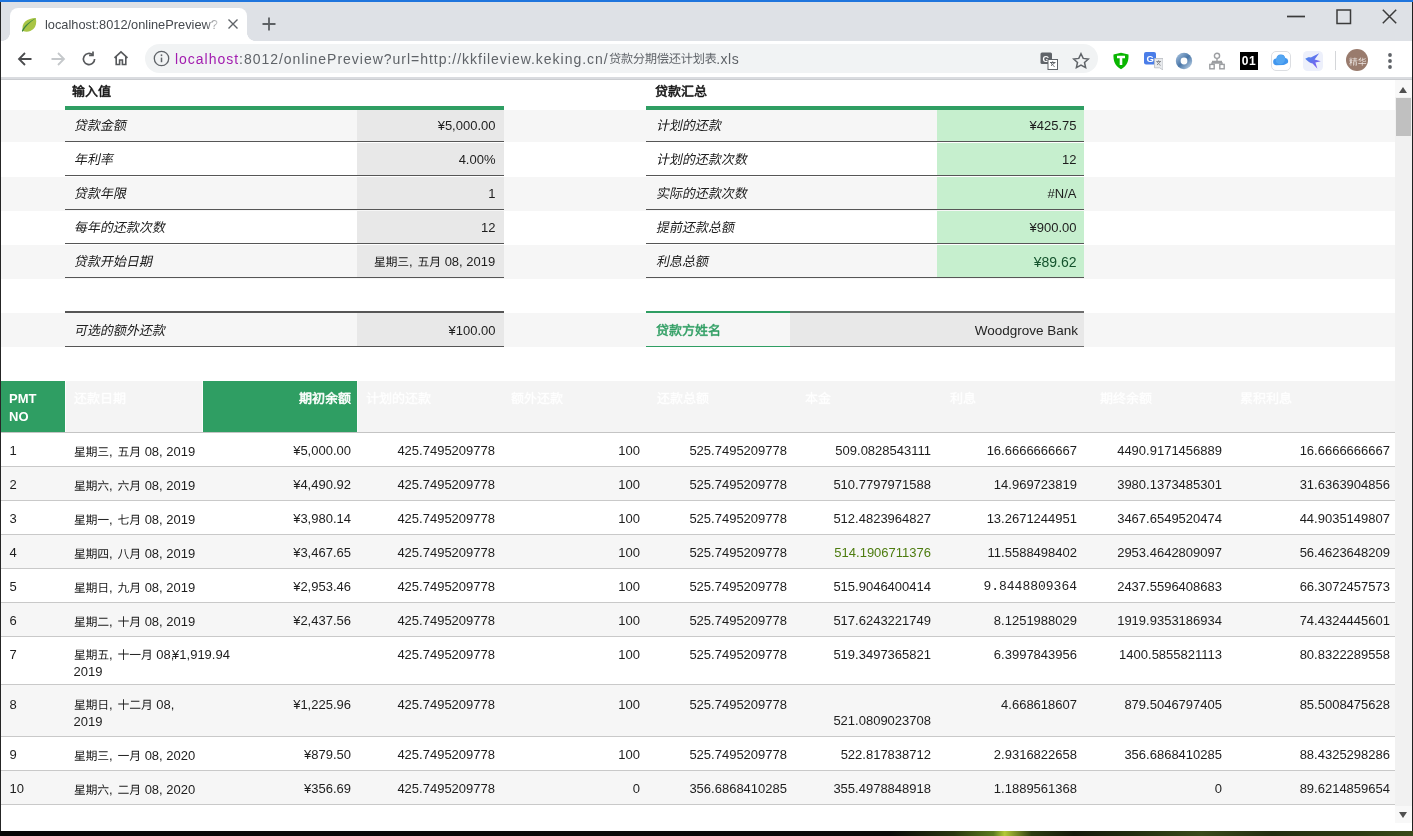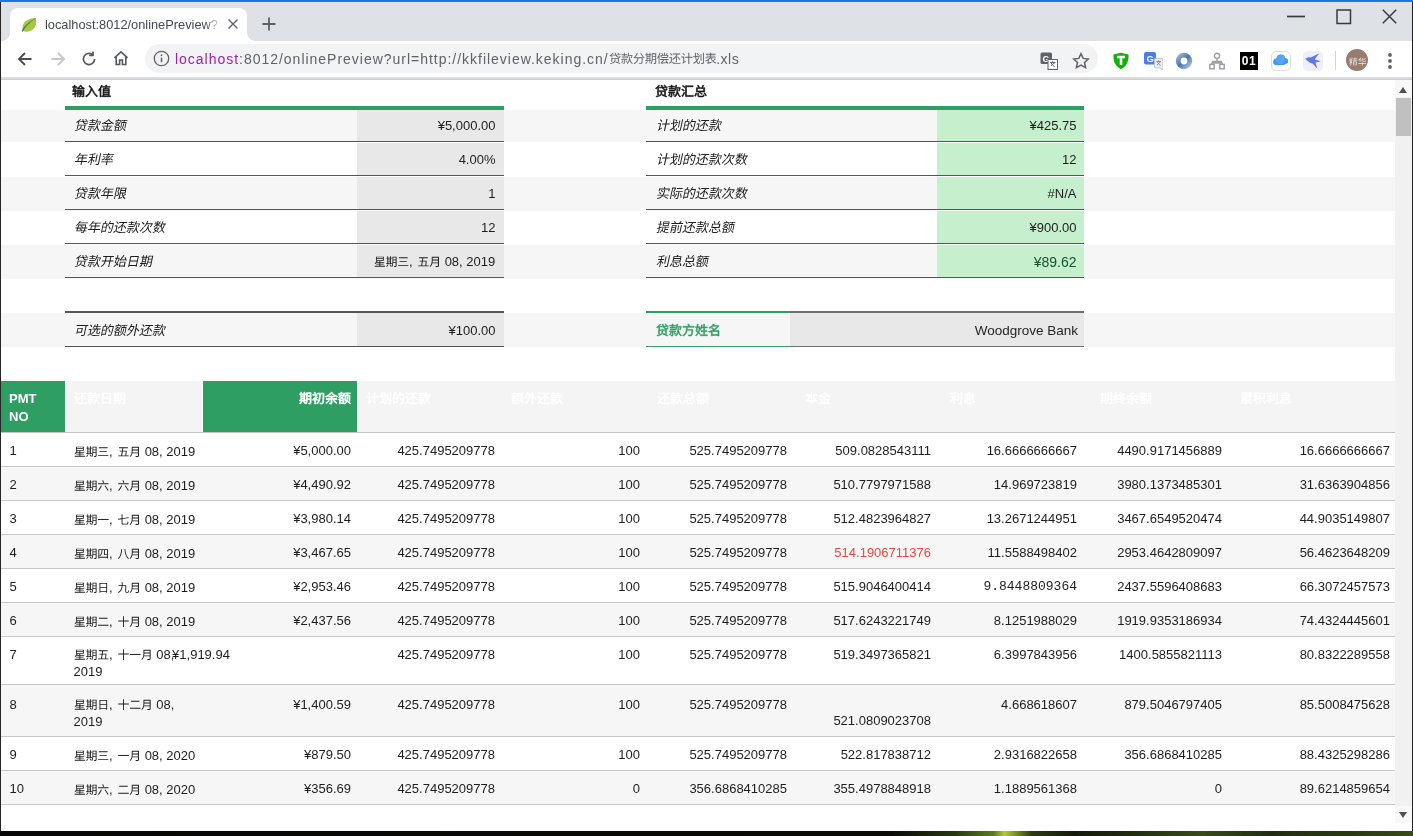--- a/index.html
+++ b/index.html
@@ -567,21 +567,21 @@
         <use href="#g6708"></use>
       </g>
       <text x="67.02" y="0" font-family="Liberation Sans, sans-serif" font-size="13px" fill="#1d1d1d"> </text>
       <text x="70.63" y="0" font-family="Liberation Sans, sans-serif" font-size="13px" fill="#1d1d1d">08, 2019</text>
     </g>
   </svg>
 <div style="position:absolute;top:544.0px;font-family:'Liberation Sans',sans-serif;font-size:13px;color:#1d1d1d;line-height:18px;white-space:pre;left:51.0px;width:300px;text-align:right;">¥3,467.65</div>
 <div style="position:absolute;top:544.0px;font-family:'Liberation Sans',sans-serif;font-size:13px;color:#1d1d1d;line-height:18px;white-space:pre;left:195.0px;width:300px;text-align:right;">425.7495209778</div>
 <div style="position:absolute;top:544.0px;font-family:'Liberation Sans',sans-serif;font-size:13px;color:#1d1d1d;line-height:18px;white-space:pre;left:340.0px;width:300px;text-align:right;">100</div>
 <div style="position:absolute;top:544.0px;font-family:'Liberation Sans',sans-serif;font-size:13px;color:#1d1d1d;line-height:18px;white-space:pre;left:487.0px;width:300px;text-align:right;">525.7495209778</div>
-<div style="position:absolute;top:544.0px;font-family:'Liberation Sans',sans-serif;font-size:13px;color:#ef4444;line-height:18px;white-space:pre;left:631.0px;width:300px;text-align:right;">514.1906711376</div>
+<div style="position:absolute;top:544.0px;font-family:'Liberation Sans',sans-serif;font-size:13px;color:#4d7c0f;line-height:18px;white-space:pre;left:631.0px;width:300px;text-align:right;">514.1906711376</div>
 <div style="position:absolute;top:544.0px;font-family:'Liberation Sans',sans-serif;font-size:13px;color:#1d1d1d;line-height:18px;white-space:pre;left:777.0px;width:300px;text-align:right;">11.5588498402</div>
 <div style="position:absolute;top:544.0px;font-family:'Liberation Sans',sans-serif;font-size:13px;color:#1d1d1d;line-height:18px;white-space:pre;left:922.0px;width:300px;text-align:right;">2953.4642809097</div>
 <div style="position:absolute;top:544.0px;font-family:'Liberation Sans',sans-serif;font-size:13px;color:#1d1d1d;line-height:18px;white-space:pre;left:1090.0px;width:300px;text-align:right;">56.4623648209</div>
 <div style="position:absolute;left:0px;top:567.5px;width:1395px;height:1.2px;background:#c9c9c9"></div>
 <div style="position:absolute;top:578.0px;font-family:'Liberation Sans',sans-serif;font-size:13px;color:#1d1d1d;line-height:18px;white-space:pre;left:9.5px;">5</div>
 <svg style="position:absolute;left:72.5px;top:576.9px;overflow:visible" width="124" height="20">
     <g transform="translate(1,15)" fill="#1d1d1d">
       <g transform="translate(0.00,0) scale(0.9000)">
         <use href="#g661F"></use>
       </g>
@@ -699,21 +699,21 @@
         <use href="#g4E8C"></use>
       </g>
       <g transform="translate(67.02,0) scale(0.9000)">
         <use href="#g6708"></use>
       </g>
       <text x="78.72" y="0" font-family="Liberation Sans, sans-serif" font-size="13px" fill="#1d1d1d"> </text>
       <text x="82.33" y="0" font-family="Liberation Sans, sans-serif" font-size="13px" fill="#1d1d1d">08,</text>
     </g>
   </svg>
 <div style="position:absolute;top:713.0px;font-family:'Liberation Sans',sans-serif;font-size:13px;color:#1d1d1d;line-height:18px;white-space:pre;left:73.5px;">2019</div>
-<div style="position:absolute;top:695.5px;font-family:'Liberation Sans',sans-serif;font-size:13px;color:#1d1d1d;line-height:18px;white-space:pre;left:51.0px;width:300px;text-align:right;">¥1,400.59</div>
+<div style="position:absolute;top:695.5px;font-family:'Liberation Sans',sans-serif;font-size:13px;color:#1d1d1d;line-height:18px;white-space:pre;left:51.0px;width:300px;text-align:right;">¥1,225.96</div>
 <div style="position:absolute;top:695.5px;font-family:'Liberation Sans',sans-serif;font-size:13px;color:#1d1d1d;line-height:18px;white-space:pre;left:195.0px;width:300px;text-align:right;">425.7495209778</div>
 <div style="position:absolute;top:695.5px;font-family:'Liberation Sans',sans-serif;font-size:13px;color:#1d1d1d;line-height:18px;white-space:pre;left:340.0px;width:300px;text-align:right;">100</div>
 <div style="position:absolute;top:695.5px;font-family:'Liberation Sans',sans-serif;font-size:13px;color:#1d1d1d;line-height:18px;white-space:pre;left:487.0px;width:300px;text-align:right;">525.7495209778</div>
 <div style="position:absolute;top:695.5px;font-family:'Liberation Sans',sans-serif;font-size:13px;color:#1d1d1d;line-height:18px;white-space:pre;left:631.0px;width:300px;text-align:right;margin-top:16px;">521.0809023708</div>
 <div style="position:absolute;top:695.5px;font-family:'Liberation Sans',sans-serif;font-size:13px;color:#1d1d1d;line-height:18px;white-space:pre;left:777.0px;width:300px;text-align:right;">4.668618607</div>
 <div style="position:absolute;top:695.5px;font-family:'Liberation Sans',sans-serif;font-size:13px;color:#1d1d1d;line-height:18px;white-space:pre;left:922.0px;width:300px;text-align:right;">879.5046797405</div>
 <div style="position:absolute;top:695.5px;font-family:'Liberation Sans',sans-serif;font-size:13px;color:#1d1d1d;line-height:18px;white-space:pre;left:1090.0px;width:300px;text-align:right;">85.5008475628</div>
 <div style="position:absolute;left:0px;top:735.5px;width:1395px;height:1.2px;background:#c9c9c9"></div>
 <div style="position:absolute;top:746.0px;font-family:'Liberation Sans',sans-serif;font-size:13px;color:#1d1d1d;line-height:18px;white-space:pre;left:9.5px;">9</div>
 <svg style="position:absolute;left:72.5px;top:744.9px;overflow:visible" width="124" height="20">

